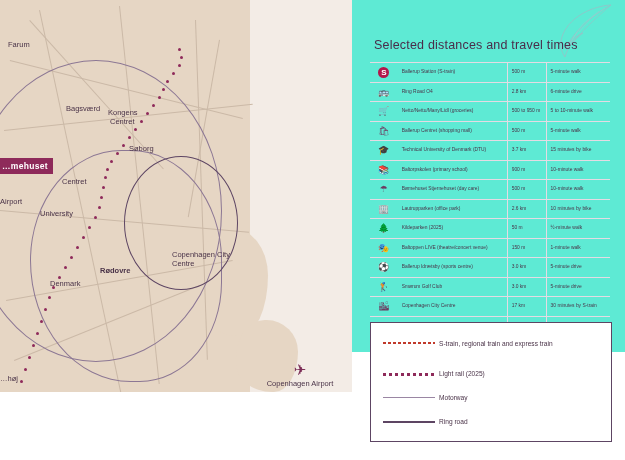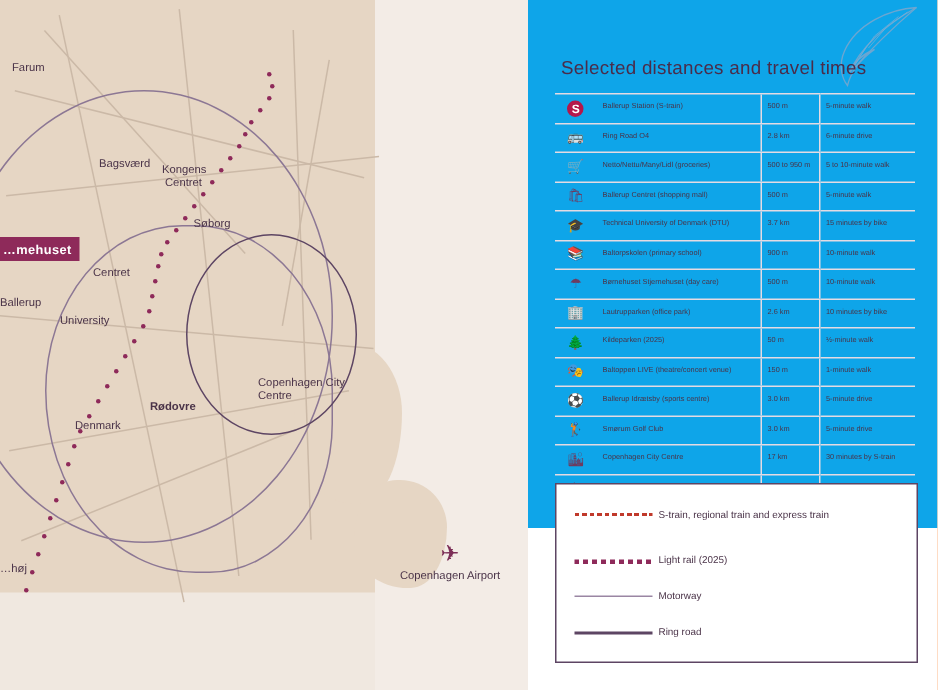--- a/index.html
+++ b/index.html
@@ -13,21 +13,21 @@
     position: relative;
     overflow: hidden;
     font-family: "Liberation Sans", sans-serif;
     color: #4a2c4a;
   }
 
   
   #map-panel {
     position: absolute;
     left: 0; top: 0;
-    width: 352px; height: 460px;
+    width: 352px; height: 392px;
     background: #f97316;
     overflow: hidden;
   }
   .land-mass {
     position: absolute;
     background: #e6d6c4;
   }
   .water {
     position: absolute;
     background: #efe6dd;
@@ -109,21 +109,21 @@
     color: #4a3348;
     line-height: 1.25;
     margin-top: 2px;
   }
 
   
   #right-panel {
     position: absolute;
     left: 352px; top: 0;
     width: 273px; height: 352px;
-    background: #0ea5e9;
+    background: #5eead4;
   }
   #leaf-decor {
     position: absolute;
     right: 10px; top: 2px;
     width: 62px; height: 58px;
     opacity: .55;
   }
   #panel-title {
     position: absolute;
     left: 22px; top: 38px;
@@ -296,21 +296,21 @@
   <div class="lightrail-dot" style="left:24px;top:368px;"></div>
   <div class="lightrail-dot" style="left:20px;top:380px;"></div>
   <div class="lightrail-dot" style="left:16px;top:392px;"></div>
 
   <div class="map-label" style="left:8px;top:40px;">Farum</div>
   <div class="map-label" style="left:66px;top:104px;">Bagsværd</div>
   <div class="map-label" style="left:108px;top:108px;">Kongens</div>
   <div class="map-label" style="left:110px;top:117px;">Centret</div>
   <div class="map-label" style="left:100px;top:144px;margin-left:29px;">Søborg</div>
   <div class="map-label" style="left:62px;top:177px;">Centret</div>
-  <div class="map-label" style="left:0px;top:197px;">Ballerup</div>
+  <div class="map-label" style="left:0px;top:197px;">Airport</div>
   <div class="map-label" style="left:40px;top:209px;">University</div>
   <div class="map-label" style="left:100px;top:266px;font-weight:bold;">Rødovre</div>
   <div class="map-label" style="left:50px;top:279px;">Denmark</div>
   <div class="map-label" style="left:0px;top:374px;">…høj</div>
 
   <div id="ballerup-marker">…mehuset</div>
 
   <div id="city-centre-label">Copenhagen City Centre</div>
 
   <div id="airport-block">

